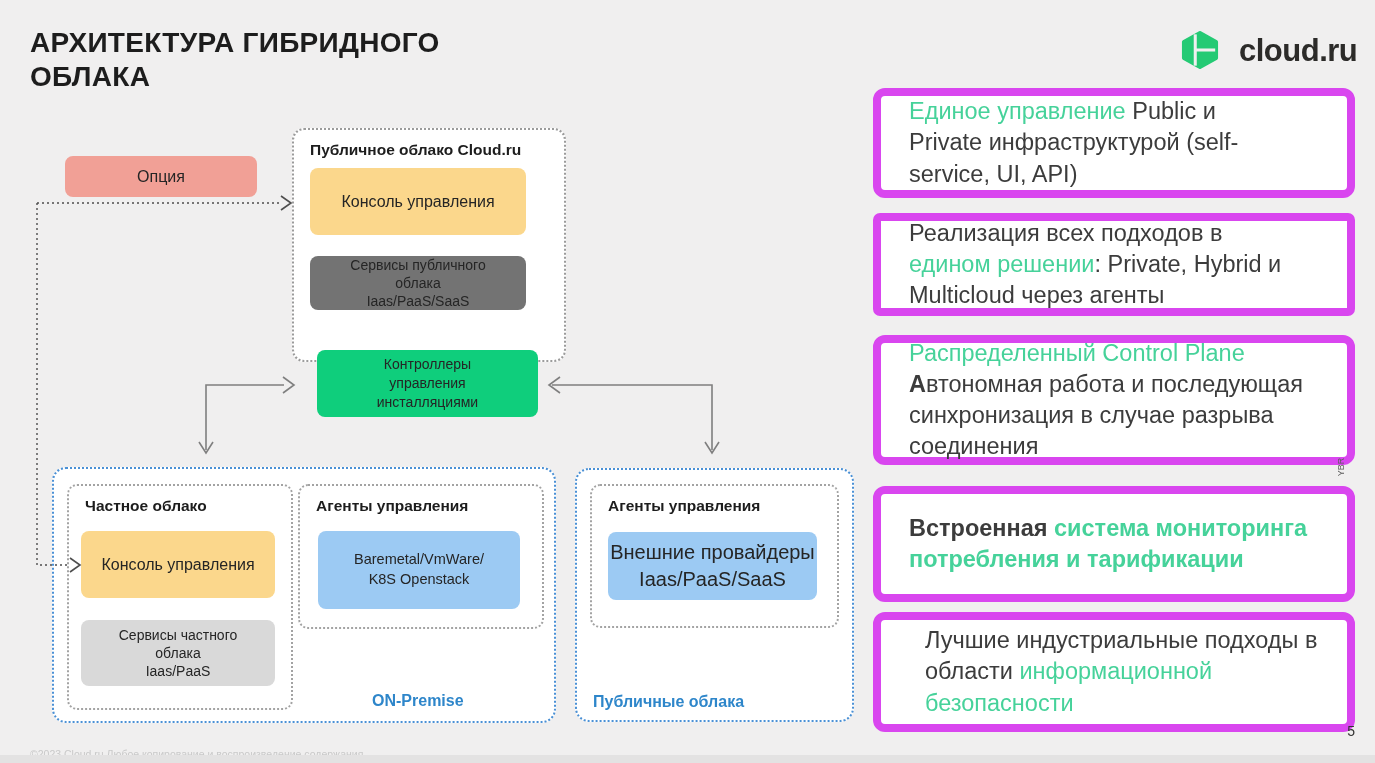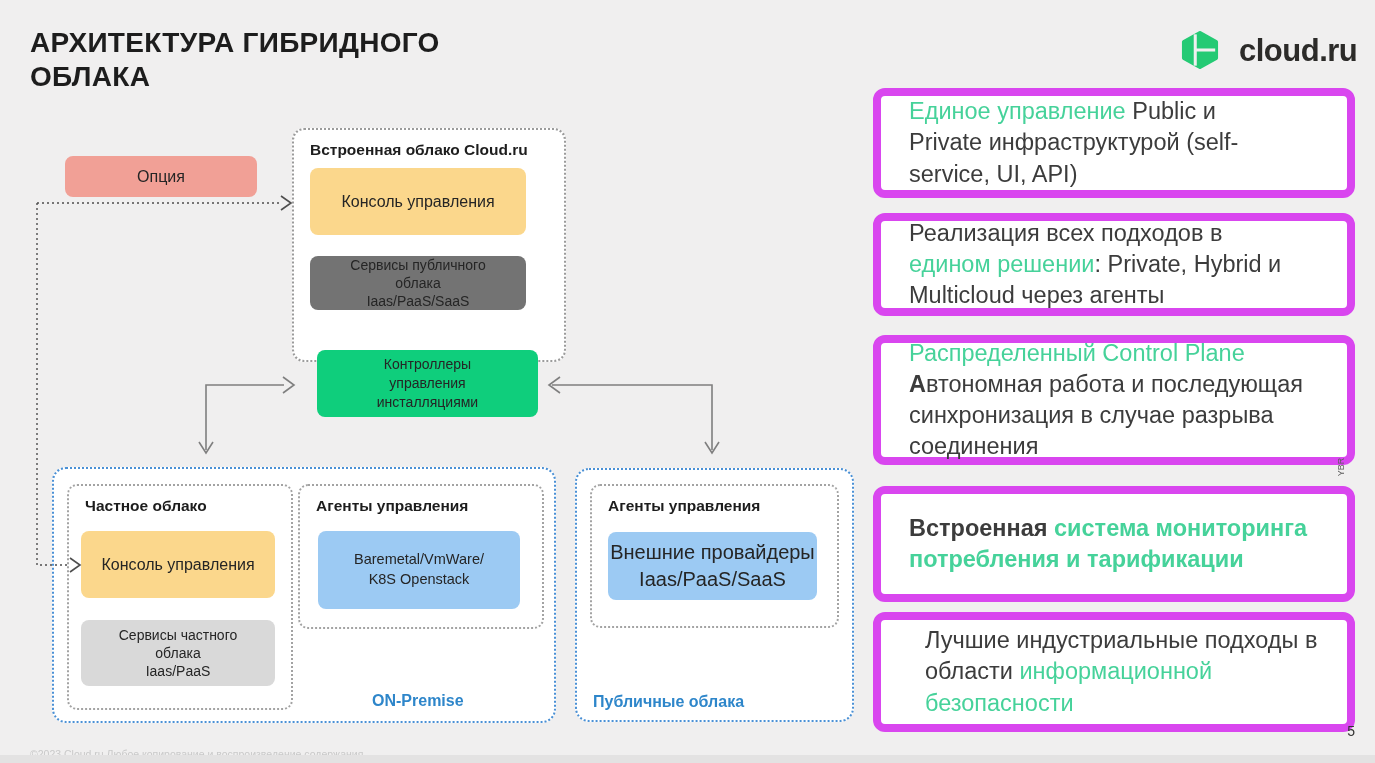--- a/index.html
+++ b/index.html
@@ -53,21 +53,21 @@
   .arrows{position:absolute;left:0;top:0;z-index:2;pointer-events:none;}
   
   .card{
     position:absolute;left:873px;width:482px;box-sizing:border-box;
     background:#ffffff;border:8px solid #d946ef;border-radius:12px;
     display:flex;align-items:center;padding:10px 28px;
     font-size:23.5px;line-height:1.33;color:#3c3c3c;
   }
   .card-text{white-space:pre-wrap;}
   .c1{top:88px;height:110px;}
-  .c2{top:213px;height:103px;}
+  .c2{top:213px;height:103px;border-radius:7px;}
   .c3{top:335px;height:130px;}
   .c4{top:486px;height:116px;font-weight:700;}
   .c5{top:612px;height:120px;padding-left:44px;}
   .txt-green{color:#46d29a;}
   .txt-bold{font-weight:700;}
   
   .side-note{
     position:absolute;left:1326px;top:462px;font-size:9px;color:#5a5a5a;
     transform:rotate(-90deg);transform-origin:center;width:30px;text-align:center;
   }
@@ -88,21 +88,21 @@
       <path d="M20 2 L37 11.5 V28.5 L20 38 L3 28.5 V11.5 Z" fill="#24ca74" stroke="#24ca74" stroke-width="4" stroke-linejoin="round"></path>
       <path d="M15 3.5 V36.5" stroke="#f0efef" stroke-width="3.2"></path>
       <path d="M15 20 H36" stroke="#f0efef" stroke-width="3.2"></path>
     </svg>
     <span class="logo-text">cloud.ru</span>
   </div>
 
   <div class="dbox opt-box">Опция</div>
 
   <div class="group pub-cloud">
-    <div class="group-title">Встроенная облако Cloud.ru</div>
+    <div class="group-title">Публичное облако Cloud.ru</div>
   </div>
   <div class="dbox console-pub">Консоль управления</div>
   <div class="dbox services-pub">Сервисы публичного
 облака
 Iaas/PaaS/SaaS</div>
 
   <div class="dbox controllers">Контроллеры
 управления
 инсталляциями</div>
 

